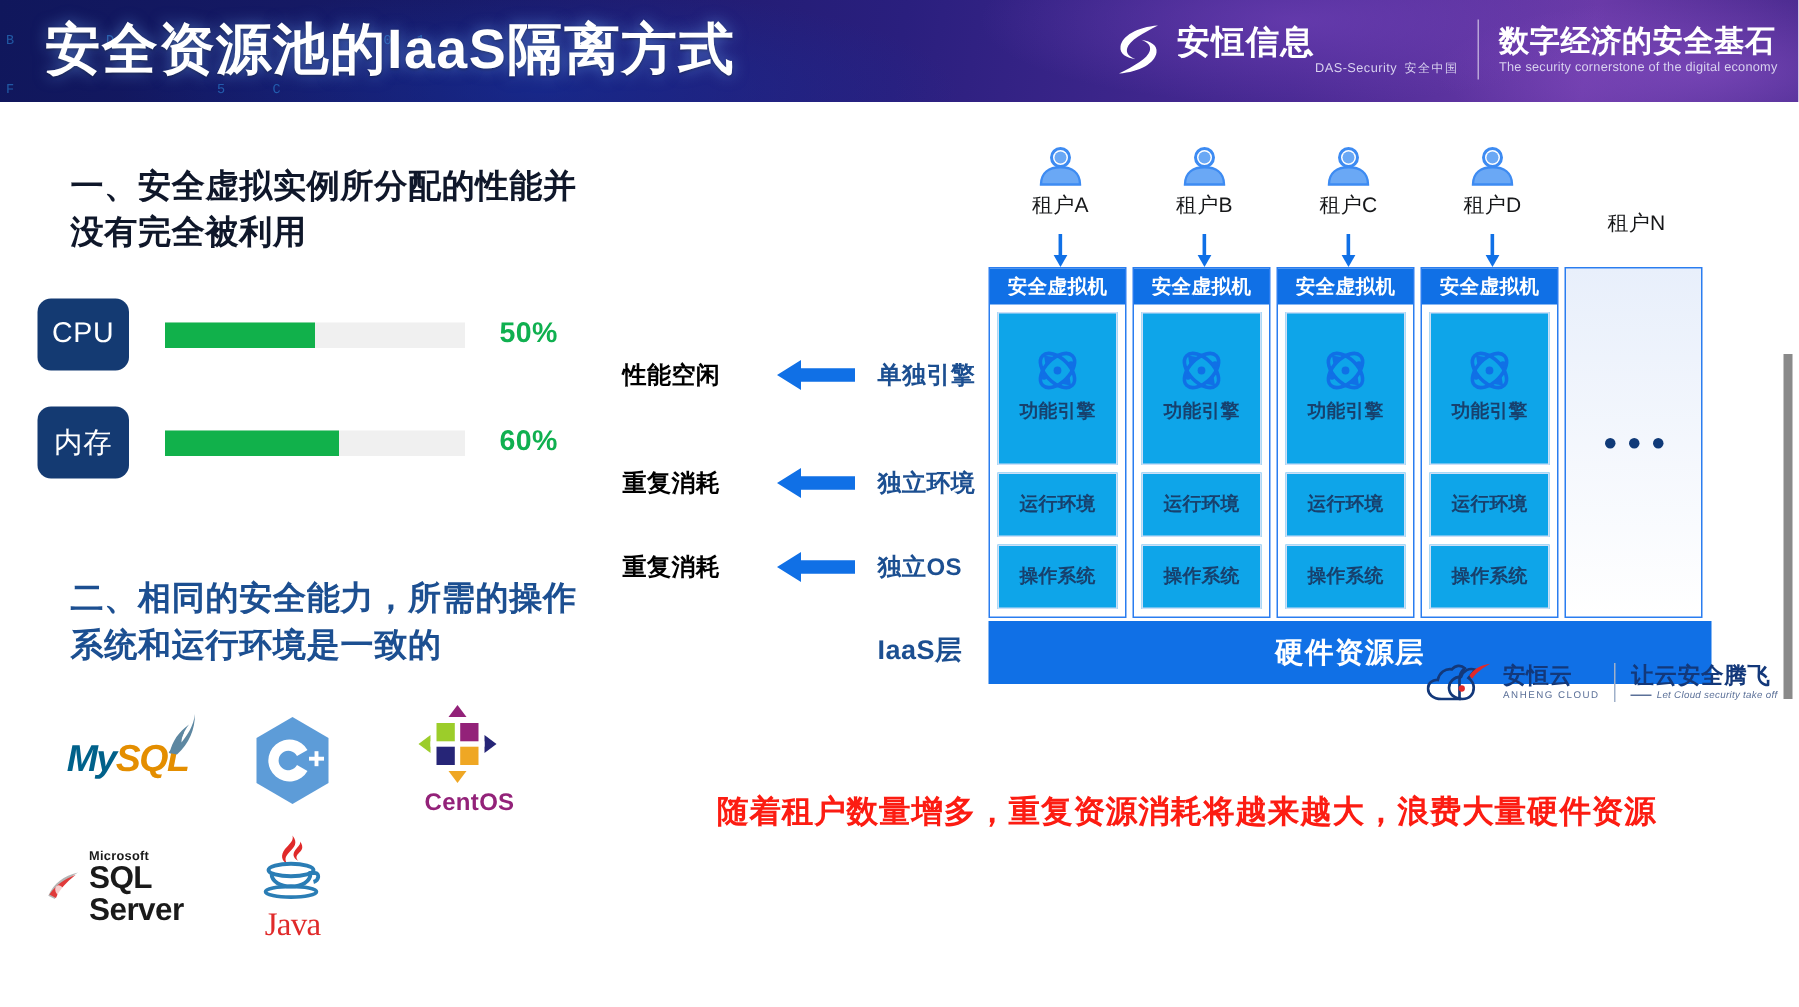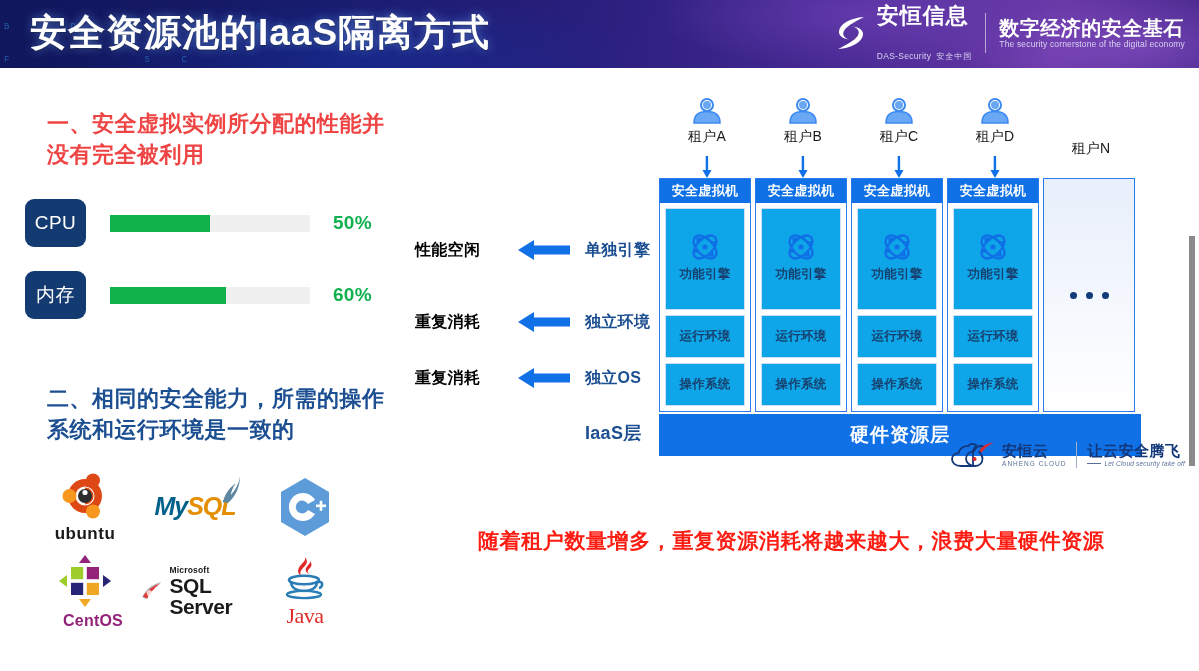--- a/index.html
+++ b/index.html
@@ -31,33 +31,33 @@
     position: absolute; left: 30px; top: 8px;
     font-size: 37px; font-weight: bold; color: #ffffff;
     letter-spacing: 1px;
     text-shadow: 0 0 10px rgba(120,180,255,.55), 0 1px 2px rgba(0,0,0,.5);
   }
   .brand-logo {
     position: absolute; right: 14px; top: 9px; height: 48px;
     display: flex; align-items: center; gap: 9px;
   }
   .brand-swoosh { width: 34px; height: 36px; flex: none; }
-  .brand-cn-wrap { display: flex; flex-direction: column; justify-content: center; }
+  .brand-cn-wrap { display: flex; flex-direction: row; justify-content: center; }
   .brand-cn { font-size: 22px; font-weight: bold; color: #ffffff; line-height: 23px; letter-spacing: 1px; }
   .brand-en { font-size: 8.5px; color: #d9d2ef; letter-spacing: .3px; line-height: 11px; display:flex; gap:5px; align-items:flex-start;margin-top:24px;}
   .brand-en .cn-small { font-size: 8px; letter-spacing: 1px; }
   .brand-div { width: 1px; height: 40px; background: rgba(255,255,255,.55); margin: 0 4px; }
   .brand-slogan-wrap { display: flex; flex-direction: column; justify-content: center; }
   .brand-slogan { font-size: 20px; font-weight: bold; color: #ffffff; line-height: 22px; letter-spacing: .5px;}
   .brand-slogan-en { font-size: 8.5px; color: #d9d2ef; letter-spacing: .15px; line-height: 11px; }
 
   
   .heading-1 {
     position: absolute; left: 47px; top: 108px; width: 340px;
-    font-size: 22px; font-weight: bold; color: #ef4444; line-height: 31px; letter-spacing: .5px;
+    font-size: 22px; font-weight: bold; color: #0f172a; line-height: 31px; letter-spacing: .5px;
   }
   .heading-2 {
     position: absolute; left: 47px; top: 383px; width: 345px;
     font-size: 22px; font-weight: bold; color: #1c4f91; line-height: 31px; letter-spacing: .5px;
   }
 
   .metric { position: absolute; display: flex; align-items: center; }
   .metric-cpu { left: 25px; top: 199px; }
   .metric-mem { left: 25px; top: 271px; }
   .metric-chip {
@@ -231,35 +231,20 @@
     <div class="metric-track">
       <div class="metric-fill" id="fill-mem" style="width: 58%;"></div>
     </div>
     <div class="metric-pct">60%</div>
   </div>
 
   <div class="heading-2">二、相同的安全能力，所需的操作系统和运行环境是一致的</div>
 
   <div class="logo-grid">
 
-    <div class="logo-cell">
-      <div class="ubuntu-wrap">
-        <svg width="52" height="52" viewBox="0 0 52 52">
-          <circle cx="26" cy="26" r="17" fill="#dd4814"></circle>
-          <circle cx="26" cy="26" r="9.5" fill="#ffffff"></circle>
-          <path d="M26 17.5 a8.5 8.5 0 0 1 0 17 z" fill="#dd4814"></path>
-          <circle cx="26" cy="26" r="7" fill="#2c2c2c"></circle>
-          <circle cx="26" cy="22.5" r="2.6" fill="#ffffff"></circle>
-          <circle cx="10.5" cy="26" r="7" fill="#f8971d"></circle>
-          <circle cx="34" cy="10.5" r="7" fill="#dd4814"></circle>
-          <circle cx="34" cy="41.5" r="7" fill="#f8971d"></circle>
-        </svg>
-        <div class="ubuntu-word">ubuntu</div>
-      </div>
-    </div>
 
     <div class="logo-cell">
       <div class="mysql-wrap">
         <svg width="22" height="34" viewBox="0 0 22 34" style="position:absolute;right:-6px;top:-20px;">
           <path d="M3 30 C5 22 9 16 16 11 C13 15 11 19 11 23 C15 18 19 12 20 4 C20 14 16 24 8 31 Z" fill="#5d87a1"></path>
           <path d="M3 30 C7 26 10 21 12 16" stroke="#5d87a1" stroke-width="1.5" fill="none"></path>
         </svg>
         <span class="mysql-my">My</span>
         <span class="mysql-sql">SQL</span>
       </div>

